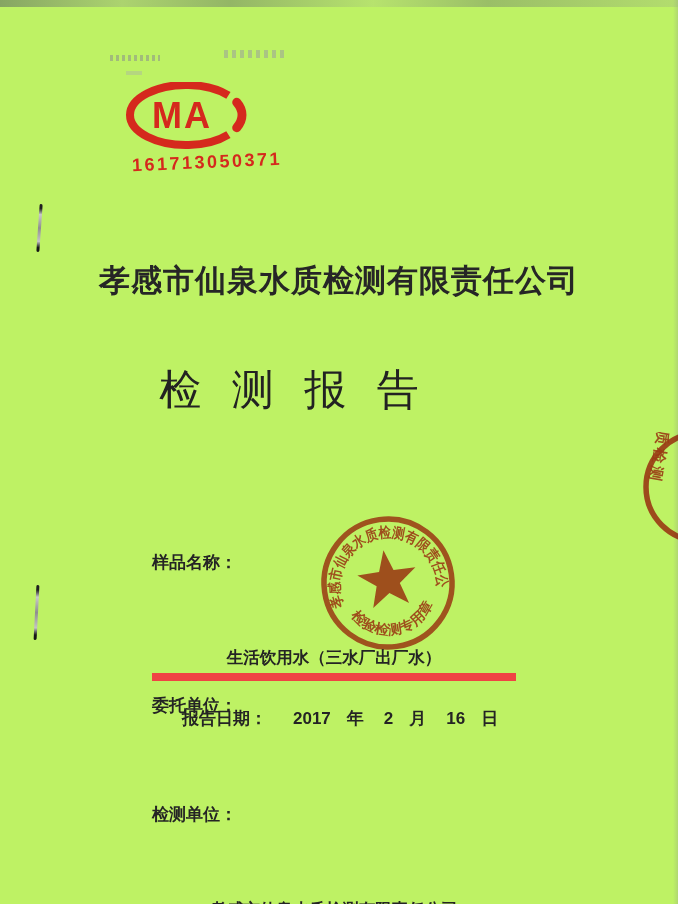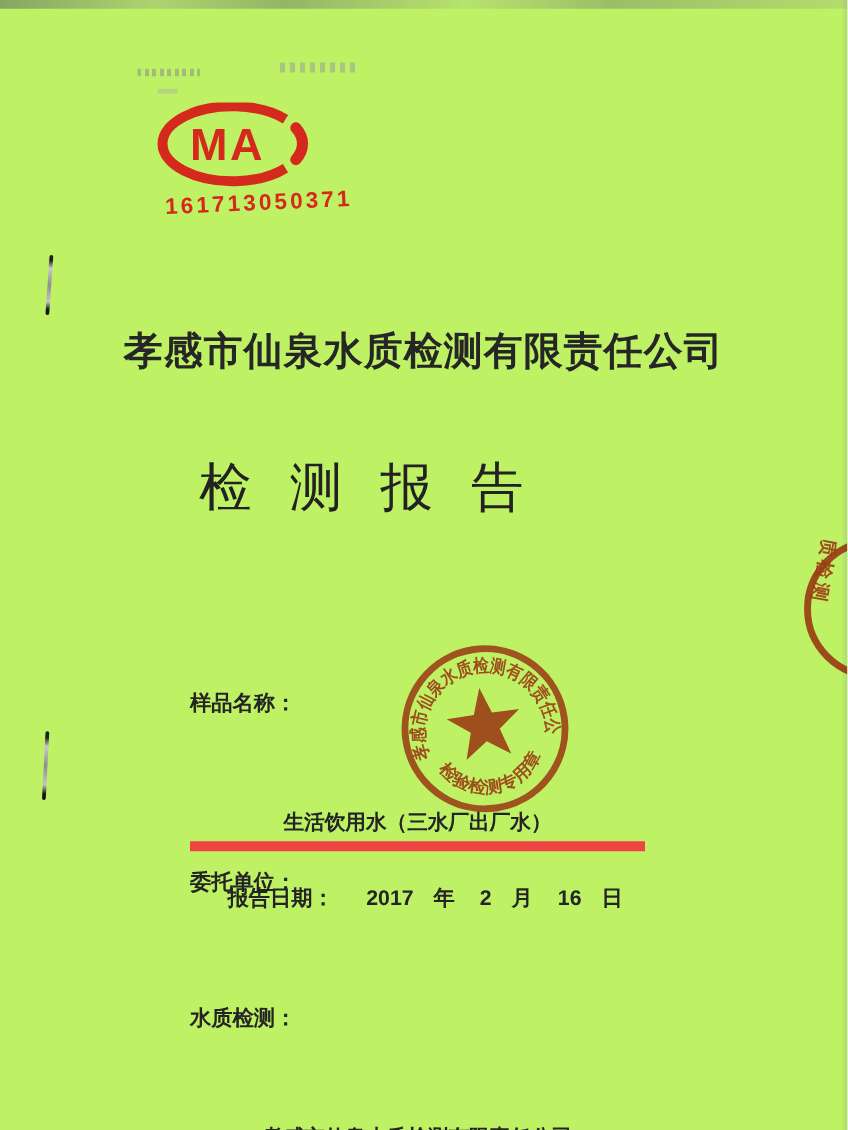--- a/index.html
+++ b/index.html
@@ -124,21 +124,21 @@
 
   <div class="fields">
     <div class="field-row">
       <span class="field-label">样品名称：</span>
       <span class="field-value">生活饮用水（三水厂出厂水）</span>
     </div>
     <div class="field-row">
       <span class="field-label">委托单位：</span>
     </div>
     <div class="field-row">
-      <span class="field-label">水质检测：</span>
+      <span class="field-label">检测单位：</span>
       <span class="field-value">孝感市仙泉水质检测有限责任公司</span>
     </div>
   </div>
 
   <div class="date-row">
     <span class="dlabel">报告日期：</span>
     <span class="dv">2017</span>
     <span class="du">年</span>
     <span class="dv">2</span>
     <span class="du">月</span>

